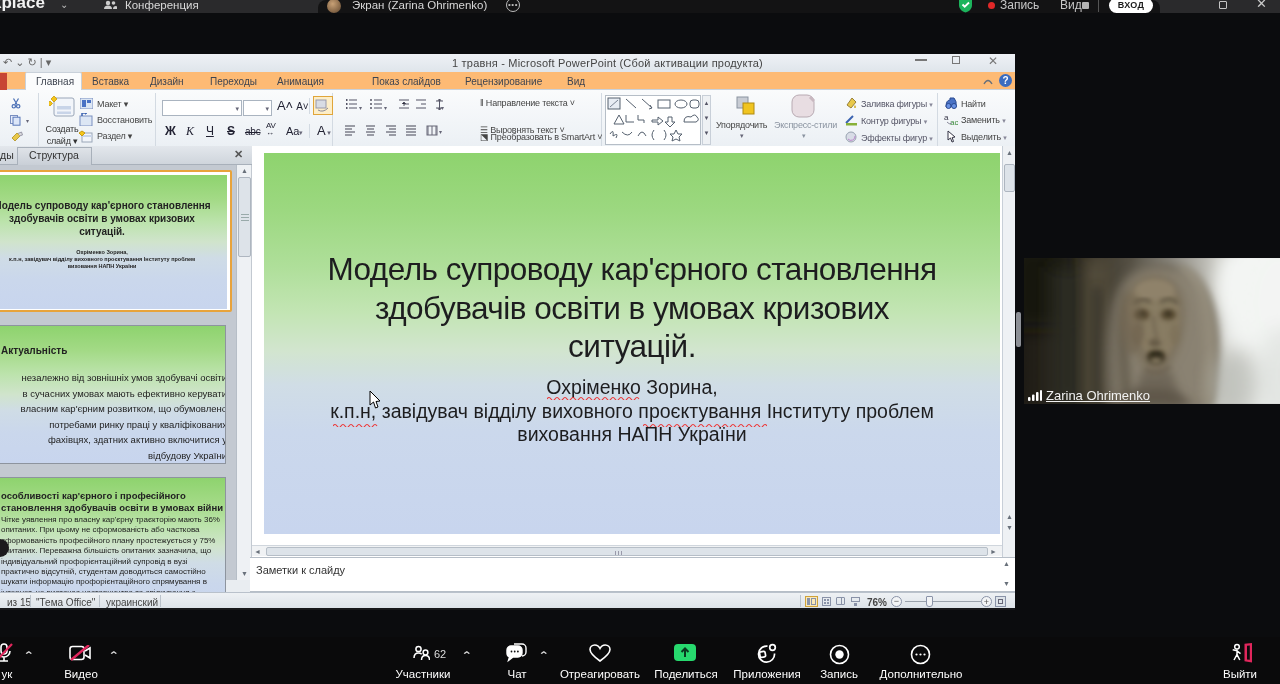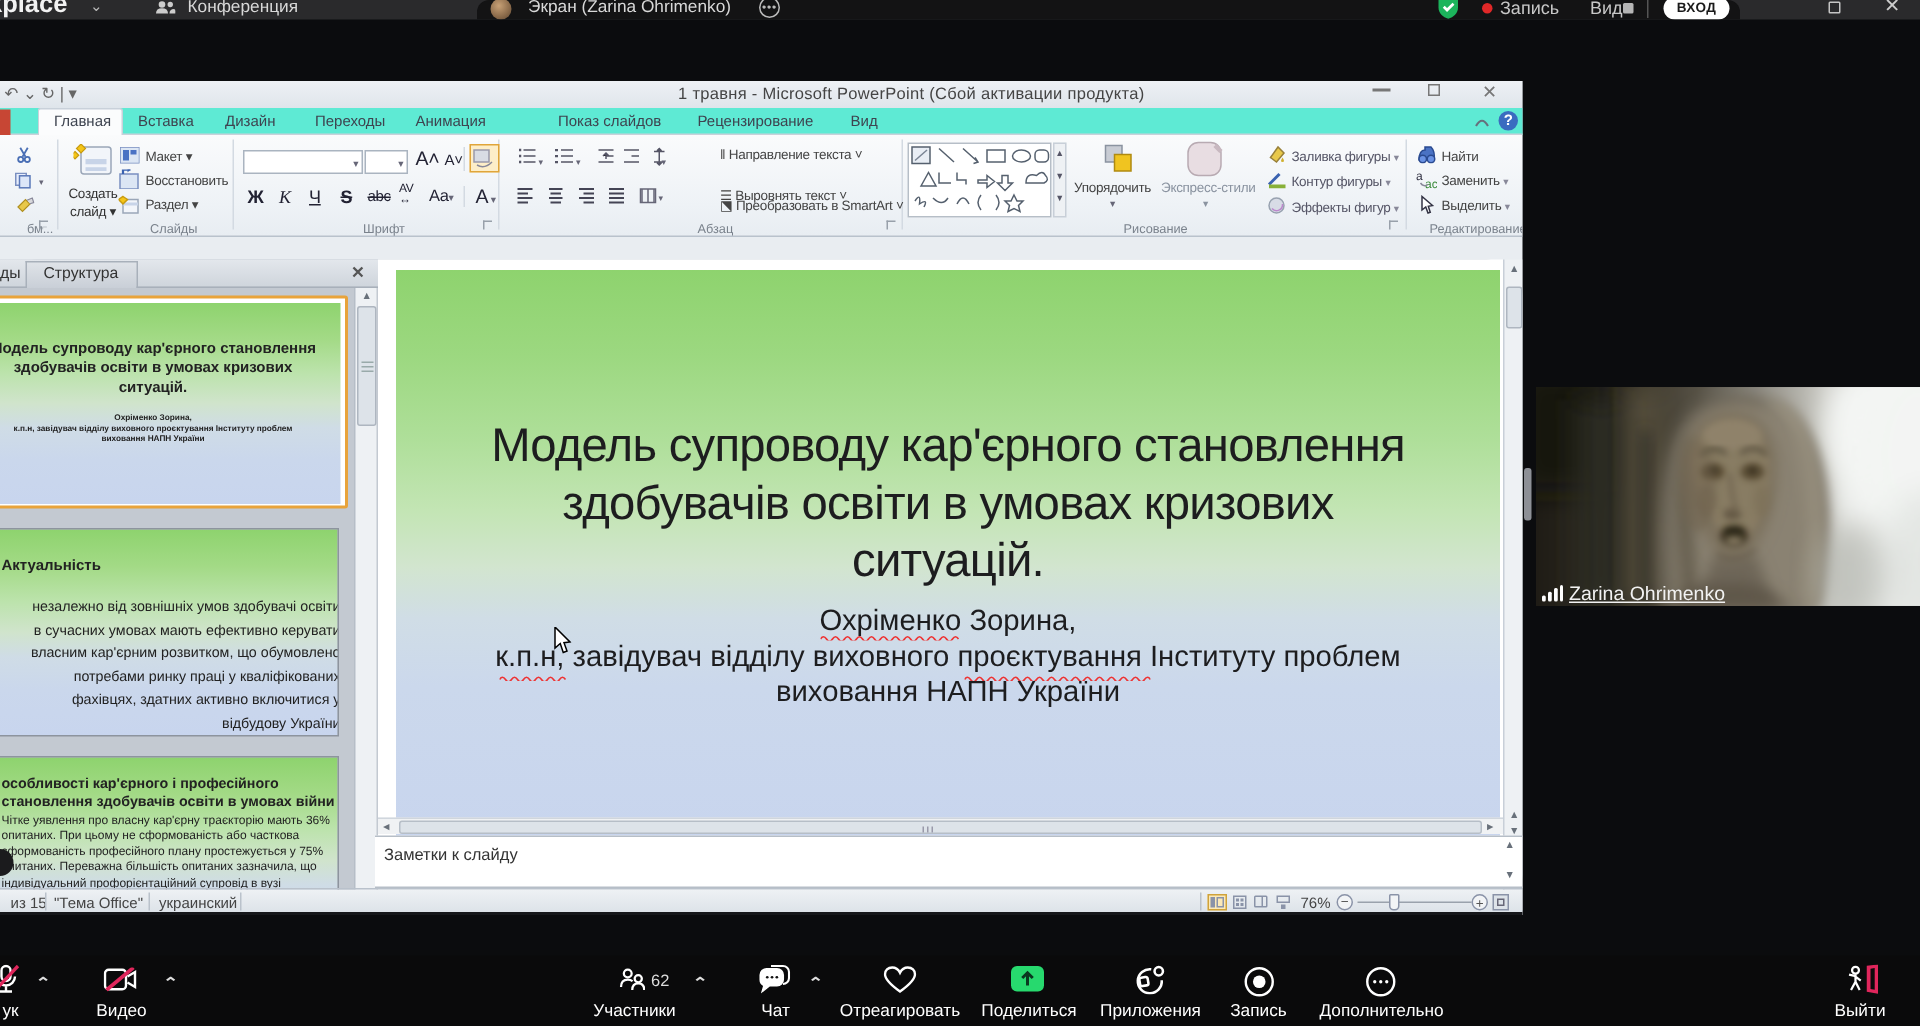--- a/index.html
+++ b/index.html
@@ -5,28 +5,28 @@
 html,body{width:1280px;height:684px;overflow:hidden;background:#0b0c0e;font-family:"Liberation Sans",sans-serif;-webkit-font-smoothing:antialiased;}
 #stage{position:absolute;top:0;left:0;width:1280px;height:684px;background:#0b0c0e;}
 .abs{position:absolute;}
 
 #topbar{position:absolute;top:0;left:0;width:1280px;height:13px;background:#2a2a2c;overflow:hidden;}
 #topbar .tab-active{position:absolute;left:318px;top:0;width:842px;height:13px;background:#131314;border-radius:8px 8px 0 0;}
 .tbtxt{position:absolute;color:#d8d8d8;font-size:12px;line-height:12px;top:-1px;white-space:nowrap;}
 
 #ppt{position:absolute;left:0;top:54px;width:1015px;height:556px;background:#e9edf1;overflow:hidden;}
 #titlebar{position:absolute;left:0;top:0;width:1015px;height:18px;background:linear-gradient(#eef1f5,#dfe5eb);}
-#tabrow{position:absolute;left:0;top:18px;width:1132px;height:18px;background:#5eead4;border-bottom:1px solid #c9d1da;}
+#tabrow{position:absolute;left:0;top:18px;width:1132px;height:18px;background:#fdba74;border-bottom:1px solid #c9d1da;}
 .rtab{position:absolute;top:2px;font-size:10px;line-height:16px;color:#3e4450;white-space:nowrap;}
 #ribbon{position:absolute;left:0;top:36px;width:1015px;height:68px;background:linear-gradient(#fafbfc,#eef2f6 70%,#e8edf2);border-bottom:1px solid #b9c2cc;}
 .gsep{position:absolute;top:3px;width:1px;height:60px;background:#d3dae2;}
 .glabel{position:absolute;top:57px;font-size:8.5px;color:#7a828c;white-space:nowrap;margin-left:16px;}
 .ric{position:absolute;font-size:9px;letter-spacing:-0.2px;color:#444;white-space:nowrap;}
 
-#content{position:absolute;left:0;top:119px;width:1015px;height:434px;background:#c6ccd4;border-radius:24px;}
+#content{position:absolute;left:0;top:92px;width:1015px;height:434px;background:#c6ccd4;border-radius:24px;}
 #lpanel{position:absolute;left:0;top:0;width:252px;height:434px;background:#c3c9d1;}
 #ptabs{position:absolute;left:0;top:0;width:252px;height:19px;background:linear-gradient(#e3e7ec,#cfd5dc);border-bottom:1px solid #a8b0ba;}
 #editor{position:absolute;left:252px;top:0;width:750px;height:434px;background:#ffffff;}
 #vscroll{position:absolute;left:1002px;top:0;width:13px;height:434px;background:#eef1f4;border-left:1px solid #c8cfd8;}
 
 #slide{position:absolute;left:12px;top:7px;width:736px;height:381px;background:linear-gradient(180deg,#8ed36e 0%,#9cd880 15%,#afdf9a 30%,#c3e5b4 42%,#d2e5cf 52%,#d0dde6 61%,#cbd8ec 73%,#c8d5ee 100%);}
 .sline{position:absolute;width:736px;text-align:center;color:#1d1d1f;}
 
 #hscroll{position:absolute;left:252px;top:491px;width:750px;height:11px;background:#f0f2f4;border-top:1px solid #d0d6dd;}
 #notes{position:absolute;left:250px;top:503px;width:765px;height:35px;background:#fff;border-top:1px solid #b6bec7;border-bottom:1px solid #b6bec7;}
@@ -362,21 +362,21 @@
           <div class="abs" style="left:1px;top:1px;width:3px;height:7px;background:#8a93a8;"></div>
           <div class="abs" style="left:5px;top:1px;width:5px;height:7px;border:1px solid #8a93a8;"></div>
         </div>
     <div class="abs" style="left:822px;top:4px;width:9px;height:9px;border:1px solid #8a93a8;"></div>
         <div class="abs" style="left:824px;top:6px;width:2px;height:2px;background:#8a93a8;box-shadow:3px 0 #8a93a8,0 3px #8a93a8,3px 3px #8a93a8;"></div>
     <div class="abs" style="left:836px;top:4px;width:9px;height:8px;border:1px solid #8a93a8;border-radius:1px;">
           <div style="position:absolute;left:3.5px;top:0;width:1px;height:6px;background:#8a93a8;"></div>
         </div>
     <div class="abs" style="left:851px;top:4px;width:9px;height:5px;border:1px solid #8a93a8;"></div>
         <div class="abs" style="left:854px;top:10px;width:3px;height:3px;background:#8a93a8;"></div>
-    <div class="abs" style="left:867px;top:4px;font-size:10px;color:#444;">76%</div>
+    <div class="abs" style="left:867px;top:4px;font-size:10px;color:#444;font-weight:bold;">76%</div>
     <div class="abs" style="left:891px;top:3px;width:11px;height:11px;border-radius:50%;border:1px solid #8a93a8;background:#f2f4f6;color:#555;font-size:9px;text-align:center;line-height:9px;">−</div>
     <div class="abs" style="left:905px;top:8px;width:76px;height:1px;background:#9aa2ac;"></div>
     <div class="abs" style="left:926px;top:3px;width:7px;height:11px;background:#f2f4f6;border:1px solid #8a93a8;border-radius:1px 1px 3px 3px;"></div>
     <div class="abs" style="left:981px;top:3px;width:11px;height:11px;border-radius:50%;border:1px solid #8a93a8;background:#f2f4f6;color:#555;font-size:9px;text-align:center;line-height:10px;">+</div>
     <div class="abs" style="left:995px;top:3px;width:11px;height:11px;background:#dde3e9;border:1px solid #8a93a8;">
           <div class="abs" style="left:2px;top:2px;width:5px;height:5px;border:1px solid #667;"></div>
         </div>
   </div>
   <div id="pptbottom"></div>
 </div>

